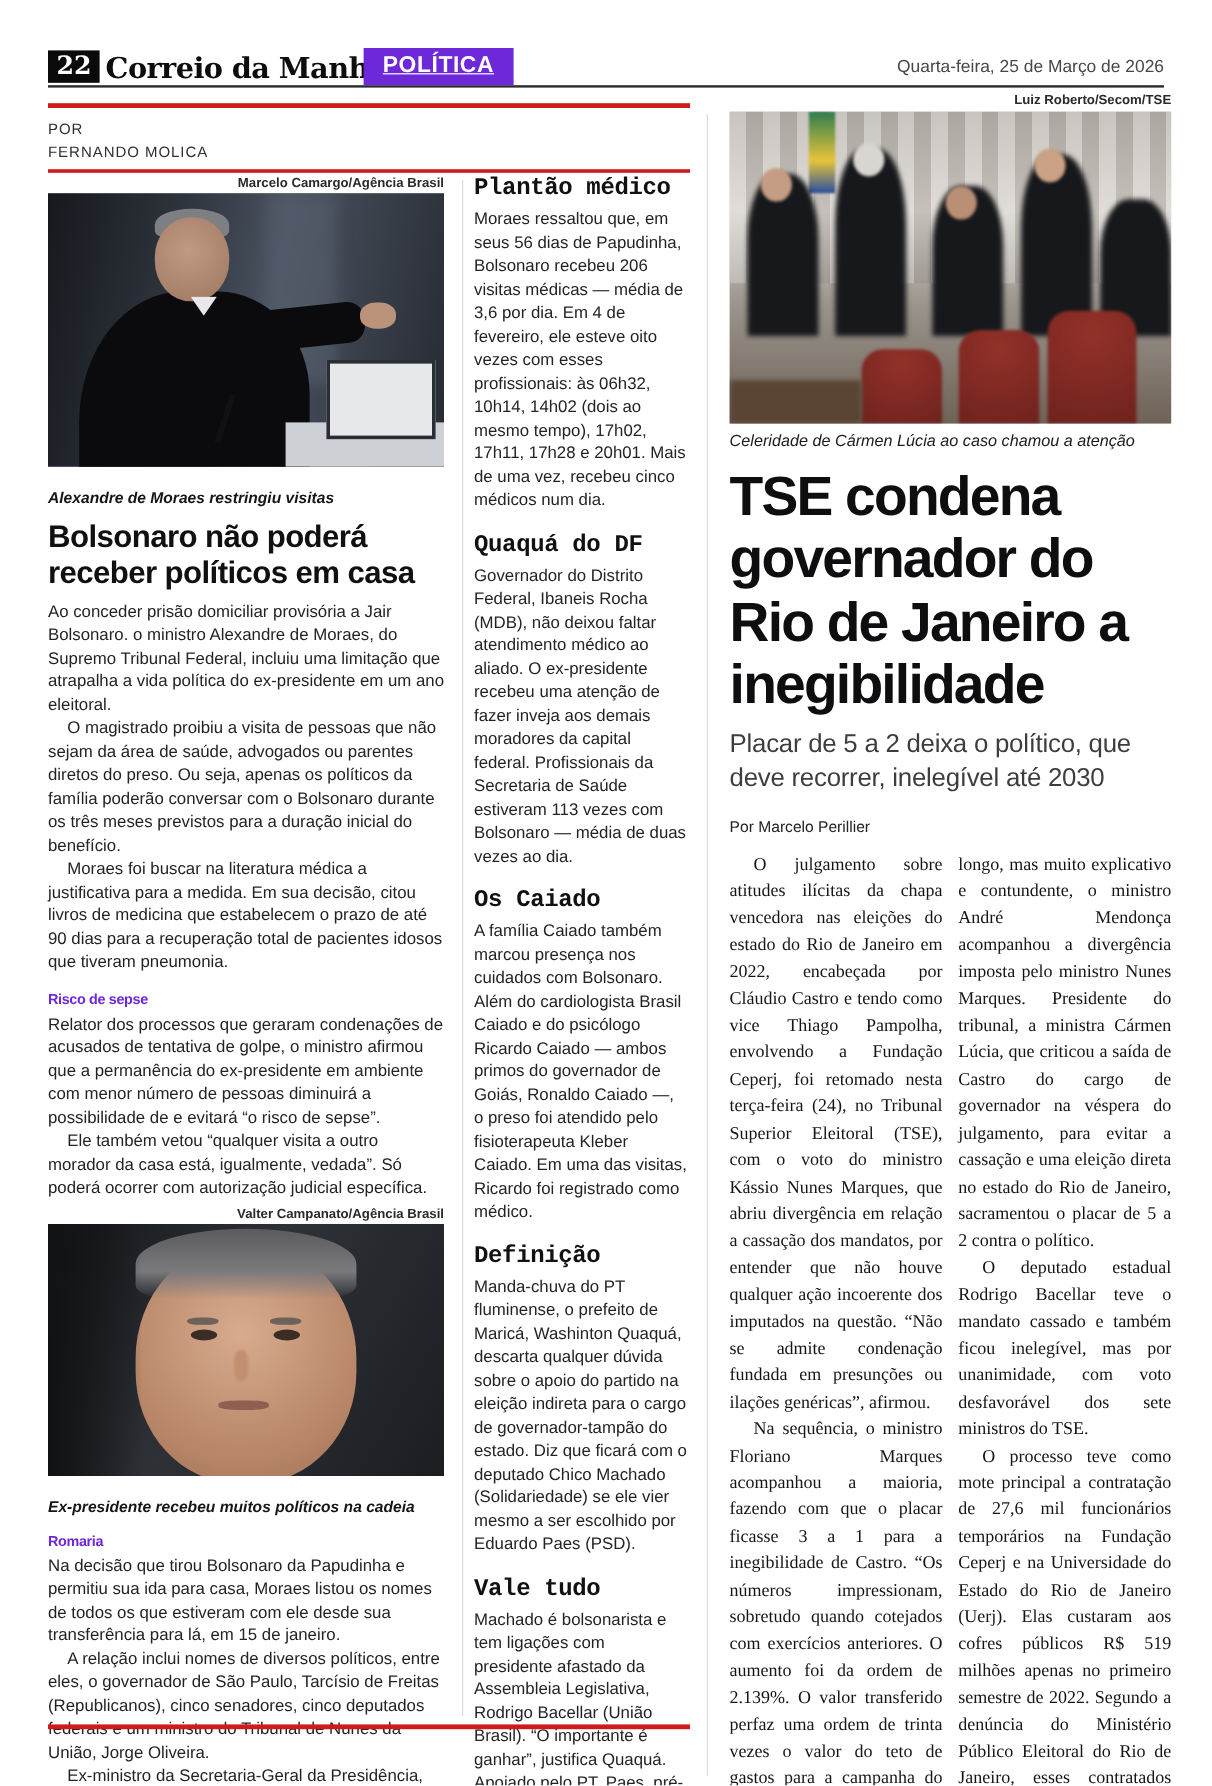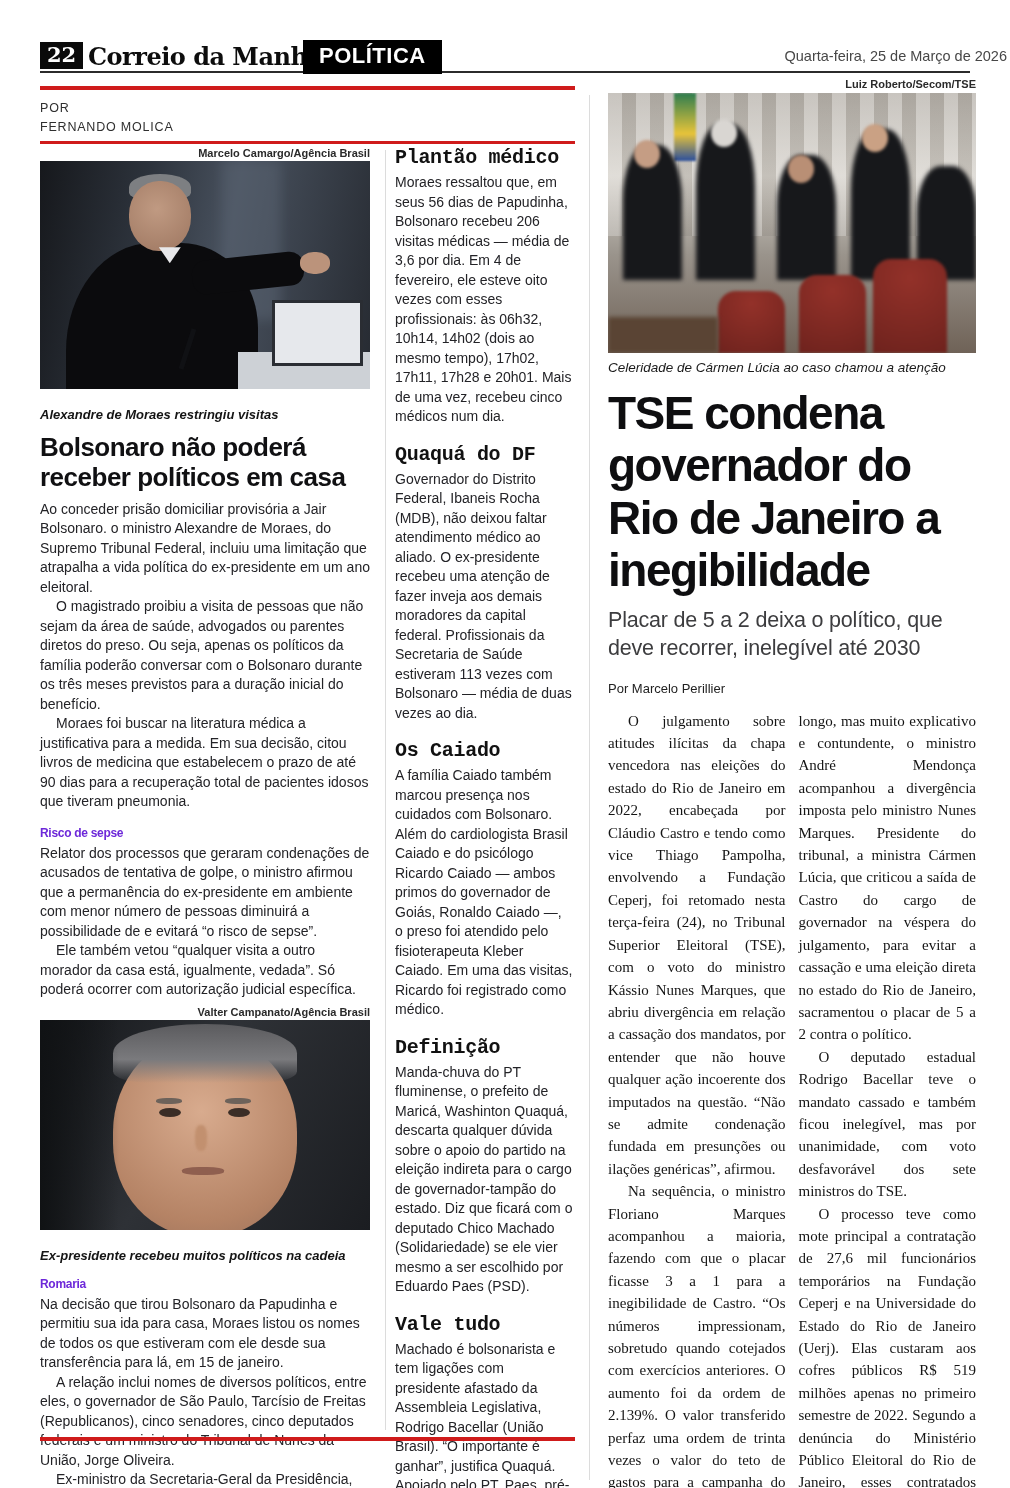--- a/index.html
+++ b/index.html
@@ -1,27 +1,27 @@
 <!DOCTYPE html>
 <html lang="pt"><head>
 <meta charset="utf-8">
 <style>
   html,body{margin:0;padding:0;background:#ffffff;}
   .page{position:relative;width:1010px;height:1488px;background:#fff;overflow:hidden;
         font-family:"Liberation Sans",sans-serif;color:#1c1c1e;}
   
-  .hdr{position:absolute;left:40px;top:42px;width:930px;height:32px;padding-left:37px;}
+  .hdr{position:absolute;left:40px;top:42px;width:930px;height:32px;}
   .hdr-rule{position:absolute;left:40px;top:71px;width:930px;height:2px;background:#2b2b2b;}
   .pagenum{position:absolute;left:0;top:0;background:#0a0a0a;color:#fff;
            font-family:"DejaVu Serif",serif;font-weight:700;font-size:21px;
            padding:2px 7px 4px 7px;line-height:1;}
   .paper-name{position:absolute;left:48px;top:0px;font-family:"DejaVu Serif",serif;
               font-weight:700;font-size:24px;letter-spacing:-0.5px;color:#0d0d0d;white-space:nowrap;}
-  .section-box{position:absolute;left:263px;top:-2px;background:#000000;color:#fff;
-               font-weight:700;font-size:22px;letter-spacing:0.5px;padding:5px 16px 7px 16px;line-height:1;}
+  .section-box{position:absolute;left:263px;top:-2px;background:#6d28d9;color:#fff;
+               font-weight:700;font-size:19px;letter-spacing:0.5px;padding:5px 16px 7px 16px;line-height:1;text-decoration:underline;}
   .hdr-date{position:absolute;right:0;top:6px;font-size:14.5px;color:#474747;}
   
   .credit{font-size:11px;font-weight:700;color:#2a2a2a;text-align:right;}
   .caption{font-size:13px;font-style:italic;font-weight:700;color:#151515;margin-top:18px;}
   .rule-red{background:#cf1b1b;}
   .vdiv{position:absolute;width:1px;background:#dcdcdc;}
   
   .leftcol{position:absolute;left:40px;top:86px;width:535px;}
   .kick-rule-top{width:535px;height:4px;}
   .kick-row{display:flex;align-items:flex-start;justify-content:space-between;padding:6px 0 4px 0;}

